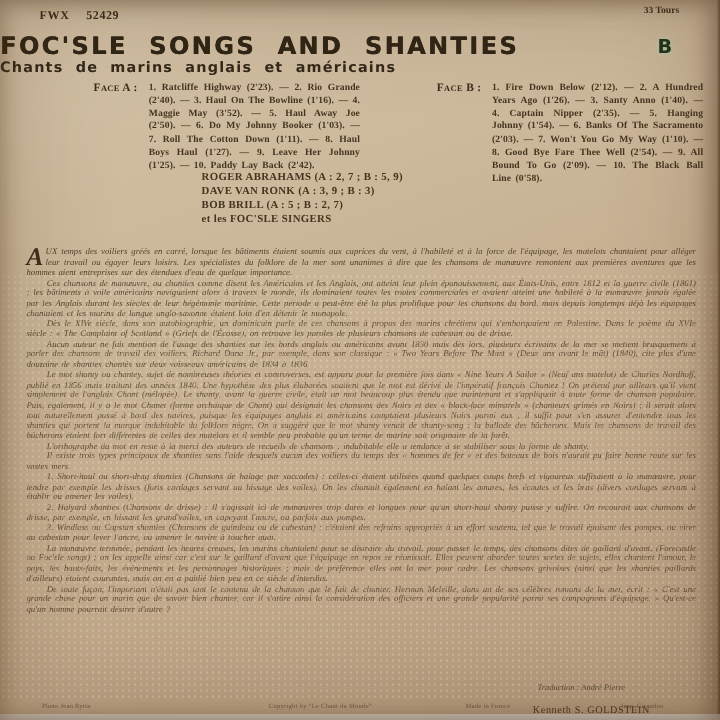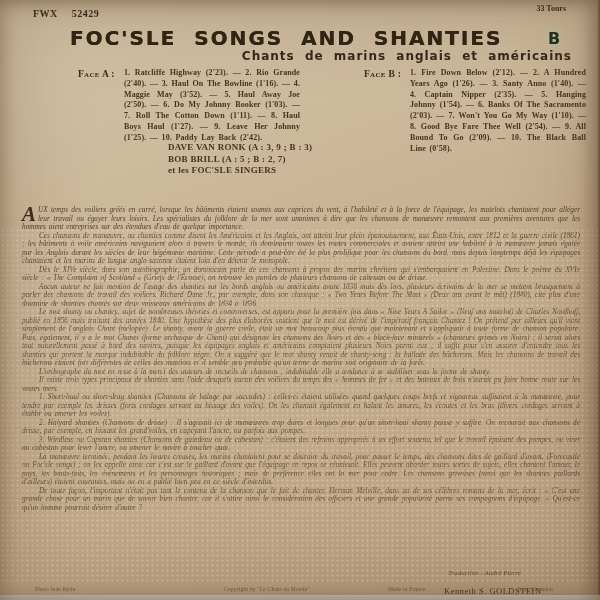--- a/index.html
+++ b/index.html
@@ -5,24 +5,24 @@
   html,body{margin:0;padding:0;background:#888;}
   #sleeve{
     position:relative;width:600px;height:600px;overflow:hidden;
     background:linear-gradient(160deg,#d4c3a8 0%,#cdb99c 28%,#c5ad8f 58%,#bba184 85%,#b2987a 100%);
     font-family:"Liberation Serif",serif;
   }
   .abs{position:absolute;}
   
   .catalog{left:33px;top:8px;font-size:10px;font-weight:bold;word-spacing:11px;color:#3a2d1c;letter-spacing:.5px;}
   .speed{right:34px;top:4px;font-size:8px;font-weight:bold;color:#3a2d1c;text-align:center;}
-  .title{left:0;top:26px;width:572px;text-align:center;font-family:"DejaVu Sans",sans-serif;
+  .title{left:0;top:26px;width:572px;text-align:left;font-family:"DejaVu Sans",sans-serif;
          font-weight:bold;font-size:20px;letter-spacing:2px;word-spacing:9px;color:#2f2515;
          text-shadow:.4px 0 0 #2f2515;}
-  .subtitle{left:0;top:49px;width:572px;text-align:right;font-family:"DejaVu Sans",sans-serif;
+  .subtitle{left:0;top:49px;width:572px;text-align:left;font-family:"DejaVu Sans",sans-serif;
          font-weight:bold;font-size:12px;letter-spacing:1px;word-spacing:5px;color:#33291a;}
   .side-letter{left:548px;top:29px;font-family:"DejaVu Sans",sans-serif;font-weight:bold;font-size:16px;
          color:#22301d;text-shadow:0 0 2px #9cc29a,0 0 5px #bcdcb4;}
   
   .tracks{left:30px;top:68px;width:556px;display:flex;gap:16px;}
   .track-col{flex:1;display:flex;margin-left:48px;}
   .face-label{font-weight:bold;font-variant:small-caps;font-size:9.5px;width:46px;flex:none;color:#3a2c1b;padding-top:1px;letter-spacing:.3px;}
   .track-text{font-weight:bold;font-size:8px;line-height:10.8px;text-align:justify;color:#443420;letter-spacing:.1px;word-spacing:1.5px;}
   
   .performers{left:168px;top:142px;font-weight:bold;font-size:9px;line-height:11.5px;color:#46341f;letter-spacing:.3px;}
@@ -71,20 +71,21 @@
       <span class="face-label">Face A :</span>
       <span class="track-text">1. Ratcliffe Highway (2'23). — 2. Rio Grande (2'40). — 3. Haul On The Bowline (1'16). — 4. Maggie May (3'52). — 5. Haul Away Joe (2'50). — 6. Do My Johnny Booker (1'03). — 7. Roll The Cotton Down (1'11). — 8. Haul Boys Haul (1'27). — 9. Leave Her Johnny (1'25). — 10. Paddy Lay Back (2'42).</span>
     </div>
     <div class="track-col">
       <span class="face-label">Face B :</span>
       <span class="track-text">1. Fire Down Below (2'12). — 2. A Hundred Years Ago (1'26). — 3. Santy Anno (1'40). — 4. Captain Nipper (2'35). — 5. Hanging Johnny (1'54). — 6. Banks Of The Sacramento (2'03). — 7. Won't You Go My Way (1'10). — 8. Good Bye Fare Thee Well (2'54). — 9. All Bound To Go (2'09). — 10. The Black Ball Line (0'58).</span>
     </div>
   </div>
 
   <div class="abs performers">
+    <div>ROGER ABRAHAMS (A : 2, 7 ; B : 5, 9)</div>
     <div>DAVE VAN RONK (A : 3, 9 ; B : 3)</div>
     <div>BOB BRILL (A : 5 ; B : 2, 7)</div>
     <div>et les FOC'SLE SINGERS</div>
   </div>
 
   <div class="abs notes">
     <p class="first"><span class="dropcap">A</span><span>UX temps des voiliers gréés en carré, lorsque les bâtiments étaient soumis aux caprices du vent, à l'habileté et à la force de l'équipage, les matelots chantaient pour alléger leur travail ou égayer leurs loisirs. Les spécialistes du folklore de la mer sont unanimes à dire que les chansons de manœuvre remontent aux premières aventures que les hommes aient entreprises sur des étendues d'eau de quelque importance.</span></p>
     <p class="b1">Ces chansons de manœuvre, ou chanties comme disent les Américains et les Anglais, ont atteint leur plein épanouissement, aux États-Unis, entre 1812 et la guerre civile (1861) ; les bâtiments à voile américains naviguaient alors à travers le monde, ils dominaient toutes les routes commerciales et avaient atteint une habileté à la manœuvre jamais égalée par les Anglais durant les siècles de leur hégémonie maritime. Cette période a peut-être été la plus prolifique pour les chansons du bord, mais depuis longtemps déjà les équipages chantaient et les marins de langue anglo-saxonne étaient loin d'en détenir le monopole.</p>
     <p class="b2">Dès le XIVe siècle, dans son autobiographie, un dominicain parle de ces chansons à propos des marins chrétiens qui s'embarquaient en Palestine. Dans le poème du XVIe siècle : « The Complaint of Scotland » (Griefs de l'Écosse), on retrouve les paroles de plusieurs chansons de cabestan ou de drisse.</p>
     <p class="b2">Aucun auteur ne fait mention de l'usage des shanties sur les bords anglais ou américains avant 1830 mais dès lors, plusieurs écrivains de la mer se mettent brusquement à parler des chansons de travail des voiliers. Richard Dana Jr., par exemple, dans son classique : « Two Years Before The Mast » (Deux ans avant le mât) (1840), cite plus d'une douzaine de shanties chantés sur deux vaisseaux américains de 1834 à 1836.</p>

